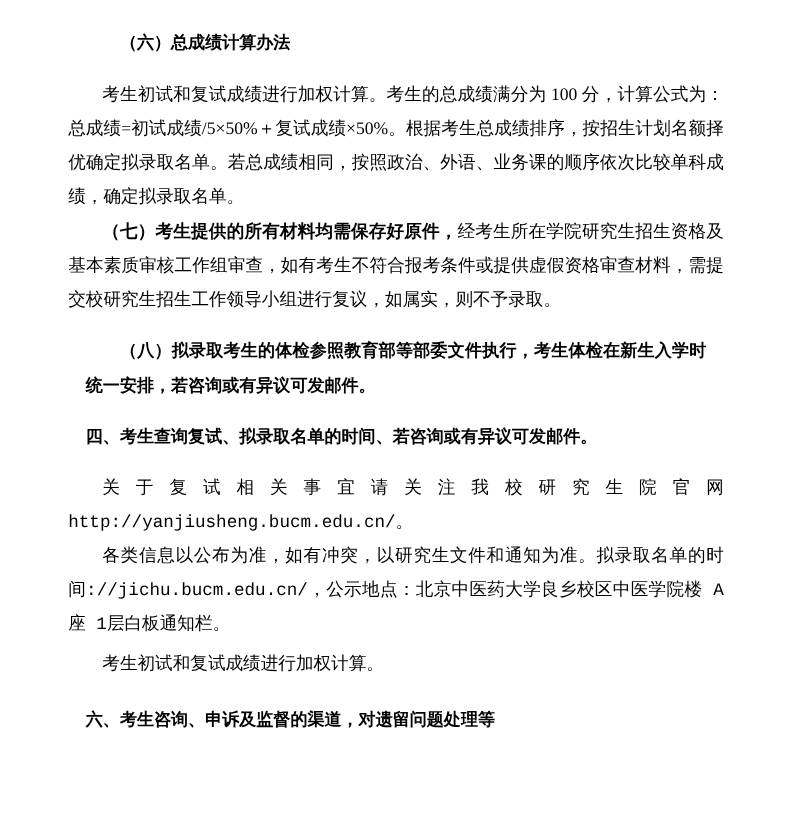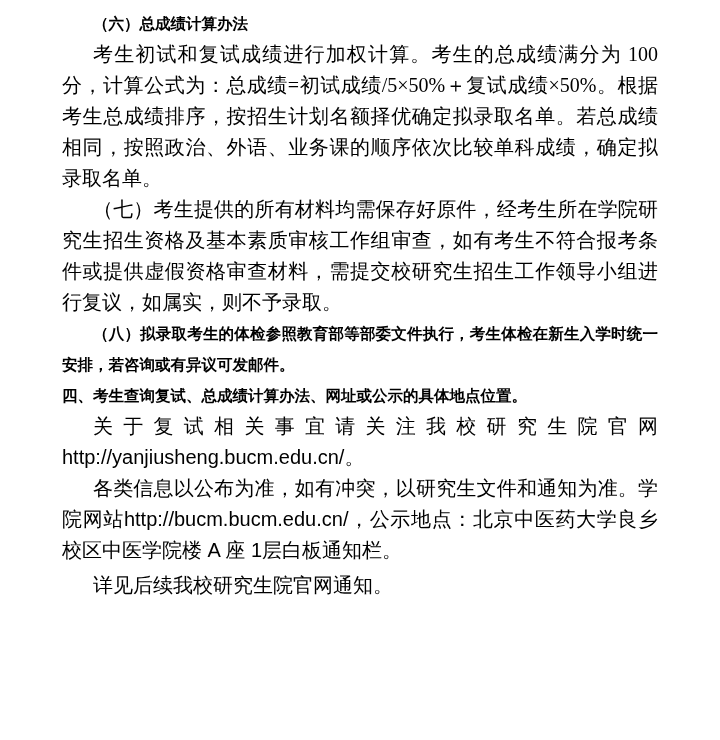--- a/index.html
+++ b/index.html
@@ -24,45 +24,45 @@
   .block {
     margin: 0;
   }
   
   .h-bold {
     font-weight: bold;
     font-size: 15.5px;
     line-height: 31px;
     text-align: justify;
     text-justify: inter-ideograph;
-    margin: 0;
+    margin: 16px;
   }
   .h-bold.indent {
     text-indent: 31px;
   }
   
   .p-body {
-    font-size: 20px;
+    font-size: 16px;
     line-height: 31px;
     text-align: justify;
     text-justify: inter-ideograph;
     margin: 0;
     text-indent: 31px;
   }
   .bold-lead {
-    font-weight: normal;
+    font-weight: bold;
   }
   .spaced {
     
     text-align: justify;
     text-justify: distribute;
   }
   .gap-md { height: 4px; }
   .url {
-    font-family: Liberation Sans, sans-serif;
+    font-family: Liberation Mono, monospace;
   }
   
   .stretch {
     text-align: justify;
     text-align-last: left;
   }
 </style>
 </head>
 <body>
 
@@ -75,29 +75,30 @@
 
   <div class="block">
     <p class="p-body"><span class="bold-lead">（七）考生提供的所有材料均需保存好原件，</span><span>经考生所在学院研究生招生资格及基本素质审核工作组审查，如有考生不符合报考条件或提供虚假资格审查材料，需提交校研究生招生工作领导小组进行复议，如属实，则不予录取。</span></p>
   </div>
 
   <div class="block">
     <p class="h-bold indent">（八）拟录取考生的体检参照教育部等部委文件执行，考生体检在新生入学时统一安排，若咨询或有异议可发邮件。</p>
   </div>
 
   <div class="block">
-    <p class="h-bold">四、考生查询复试、总成绩计算办法、网址或公示的具体地点位置。</p>
+    <p class="h-bold">四、考生查询复试、拟录取名单的时间、若咨询或有异议可发邮件。</p>
     <p class="p-body stretch url">关于复试相关事宜请关注我校研究生院官网 http://yanjiusheng.bucm.edu.cn/。</p>
-    <p class="p-body spaced url">各类信息以公布为准，如有冲突，以研究生文件和通知为准。学院网站http://bucm.bucm.edu.cn/，公示地点：北京中医药大学良乡校区中医学院楼 A 座 1层白板通知栏。</p>
+    <p class="p-body spaced url">各类信息以公布为准，如有冲突，以研究生文件和通知为准。拟录取名单的时间://jichu.bucm.edu.cn/，公示地点：北京中医药大学良乡校区中医学院楼 A 座 1层白板通知栏。</p>
   </div>
 
   <div class="gap-md"></div>
 
   <div class="block">
-    <p class="p-body">详见后续我校研究生院官网通知。</p>
+    <p class="p-body">考生初试和复试成绩进行加权计算。</p>
   </div>
 
   <div class="gap-md"></div>
 
   <div class="block">
+    <p class="h-bold">六、考生咨询、申诉及监督的渠道，对遗留问题处理等</p>
   </div>
 
 </div>
 
 </body></html>

